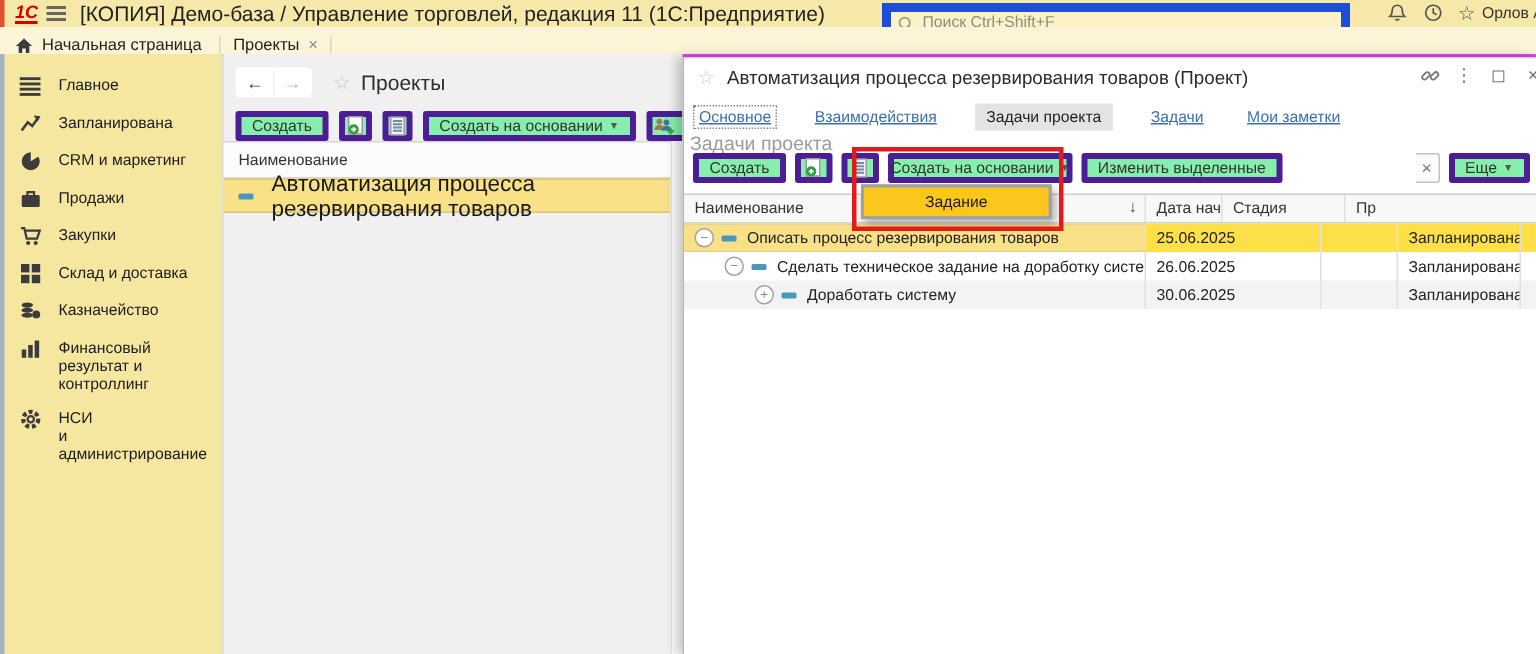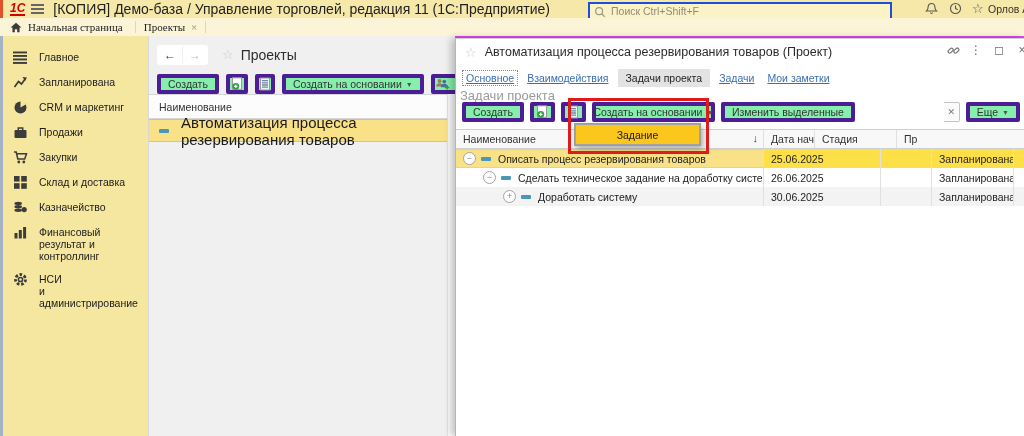--- a/index.html
+++ b/index.html
@@ -7,29 +7,29 @@
   #app{position:relative;width:1024px;height:436px;overflow:hidden;background:#f0f0f0;font-size:11px;color:#222;}
   svg{display:block;}
 
   
   #titlebar{position:absolute;left:0;top:0;width:1024px;height:18px;background:#f6e8a8;display:flex;align-items:center;}
   #titlebar .accent{width:3px;height:18px;background:#e0512c;flex:none;}
   .logo{color:#d40000;font-weight:bold;font-style:italic;font-size:12px;margin:0 6px 0 7px;border-bottom:2px solid #d40000;line-height:11px;flex:none;}
   .hamburger{width:13px;margin-right:9px;flex:none;cursor:pointer;}
   .hamburger div{height:2px;background:#666;margin:2px 0;}
   #titlebar .apptitle{font-size:14px;color:#222;white-space:nowrap;}
-  #top-search{position:absolute;left:588px;top:2px;width:292px;height:14px;background:#fbf2c6;border:2px solid #1d4ed8;display:flex;align-items:flex-end;padding:0 4px;}
+  #top-search{position:absolute;left:588px;top:2px;width:292px;height:14px;background:#fbf2c6;border:6px solid #1d4ed8;display:flex;align-items:flex-end;padding:0 4px;}
   #top-search input{border:none;background:transparent;outline:none;font-size:10.5px;color:#555;width:100%;font-family:inherit;}
   #top-search input::placeholder{color:#8d8d7c;}
   .tb-ico{position:absolute;top:2px;width:14px;height:14px;color:#555;cursor:pointer;}
   .tb-star{font-size:13px;line-height:14px;color:#555;}
   #user-name{position:absolute;left:988px;top:3px;width:36px;font-size:10.5px;color:#333;white-space:nowrap;overflow:hidden;}
 
   
-  #tabbar{position:absolute;left:0;top:18px;width:1024px;height:18px;background:#fbf4d6;border-bottom:4px solid #d946ef;display:flex;align-items:center;font-family:Liberation Serif, serif;}
+  #tabbar{position:absolute;left:0;top:18px;width:1024px;height:18px;background:#fbf4d6;border-bottom:4px solid #d946ef;display:flex;align-items:flex-end;}
   .tab-home{display:flex;align-items:center;gap:6px;padding:0 12px 0 10px;border-right:1px solid #ddd6b8;cursor:pointer;}
   .tab-item{display:flex;align-items:center;gap:6px;padding:0 8px;border-right:1px solid #ddd6b8;cursor:pointer;}
   .tab-close{color:#8a8a8a;font-size:11px;cursor:pointer;}
 
   
   #sidebar{position:absolute;left:0;top:36px;width:148px;bottom:0;background:#f5e6a0;padding-top:9px;box-sizing:border-box;}
   #sidebar .edge{position:absolute;left:0;top:0;bottom:0;width:3px;background:#a4b2c4;}
   .side-item{display:flex;align-items:flex-start;padding:5px 4px 5px 13px;cursor:pointer;}
   .side-item .ic{width:15px;height:15px;flex:none;margin-right:11px;margin-top:0;}
   .side-item .lbl{font-size:10.5px;color:#1c1c1c;line-height:12px;white-space:pre-line;padding-top:1px;}
@@ -57,21 +57,21 @@
   #mid-row .nm{font-size:15px;color:#1a1a1a;}
   .vscroll{position:absolute;right:0;top:58px;bottom:0;width:7px;background:#fbfbfb;border-left:1px solid #e3e3e3;}
 
   
   #detail{position:absolute;left:455px;top:38px;width:569px;bottom:0;background:#fff;border-left:1px solid #b5b5b5;border-top:1px solid #cfcfcf;box-shadow:-4px 0 7px rgba(0,0,0,0.22);box-sizing:border-box;}
   #detail .trow{position:absolute;left:0;top:0;right:0;height:26px;display:flex;align-items:center;}
   #detail .trow .star{font-size:13px;color:#ccc;margin:0 8px 0 9px;}
   #detail .trow .ttl{font-size:12.5px;color:#2b2b2b;white-space:nowrap;}
   .winicos{position:absolute;right:0;top:4px;display:flex;align-items:center;gap:9px;}
   .winico{color:#707070;cursor:pointer;display:flex;align-items:center;justify-content:center;width:14px;height:14px;font-size:12px;}
-  #detail-tabs{position:absolute;left:6px;top:29px;height:19px;display:flex;align-items:center;gap:5px;}
+  #detail-tabs{position:absolute;left:6px;top:29px;height:19px;display:flex;align-items:center;gap:21px;}
   .dtab{font-size:10.5px;color:#3b6fb3;text-decoration:underline;cursor:pointer;padding:2px 4px;white-space:nowrap;}
   .dtab.focused{border:1px dotted #8a8a8a;padding:1px 3px;}
   .dtab.selected{background:#e3e3e3;color:#1f1f1f;text-decoration:none;padding:3px 8px;}
   #section-title{position:absolute;left:4px;top:49px;font-size:13px;color:#9b9b9b;}
   #detail-toolbar{position:absolute;left:0;top:63px;right:4px;display:flex;gap:6px;padding-left:6px;align-items:center;}
   .searchwrap{margin-left:auto;display:flex;align-items:center;}
   .searchbox{width:112px;height:18px;border:1px solid #c3c3c3;border-radius:2px 0 0 2px;display:flex;align-items:center;padding:0 4px;background:#fff;}
   .searchbox input{border:none;outline:none;width:100%;font-size:10.5px;color:#555;font-family:inherit;background:transparent;}
   .searchbox input::placeholder{color:#9a9a9a;}
   .clearbtn{width:16px;height:20px;border:1px solid #c3c3c3;border-left:none;border-radius:0 2px 2px 0;background:#fbfbfb;display:flex;align-items:center;justify-content:center;color:#777;font-size:9px;cursor:pointer;box-sizing:border-box;}

